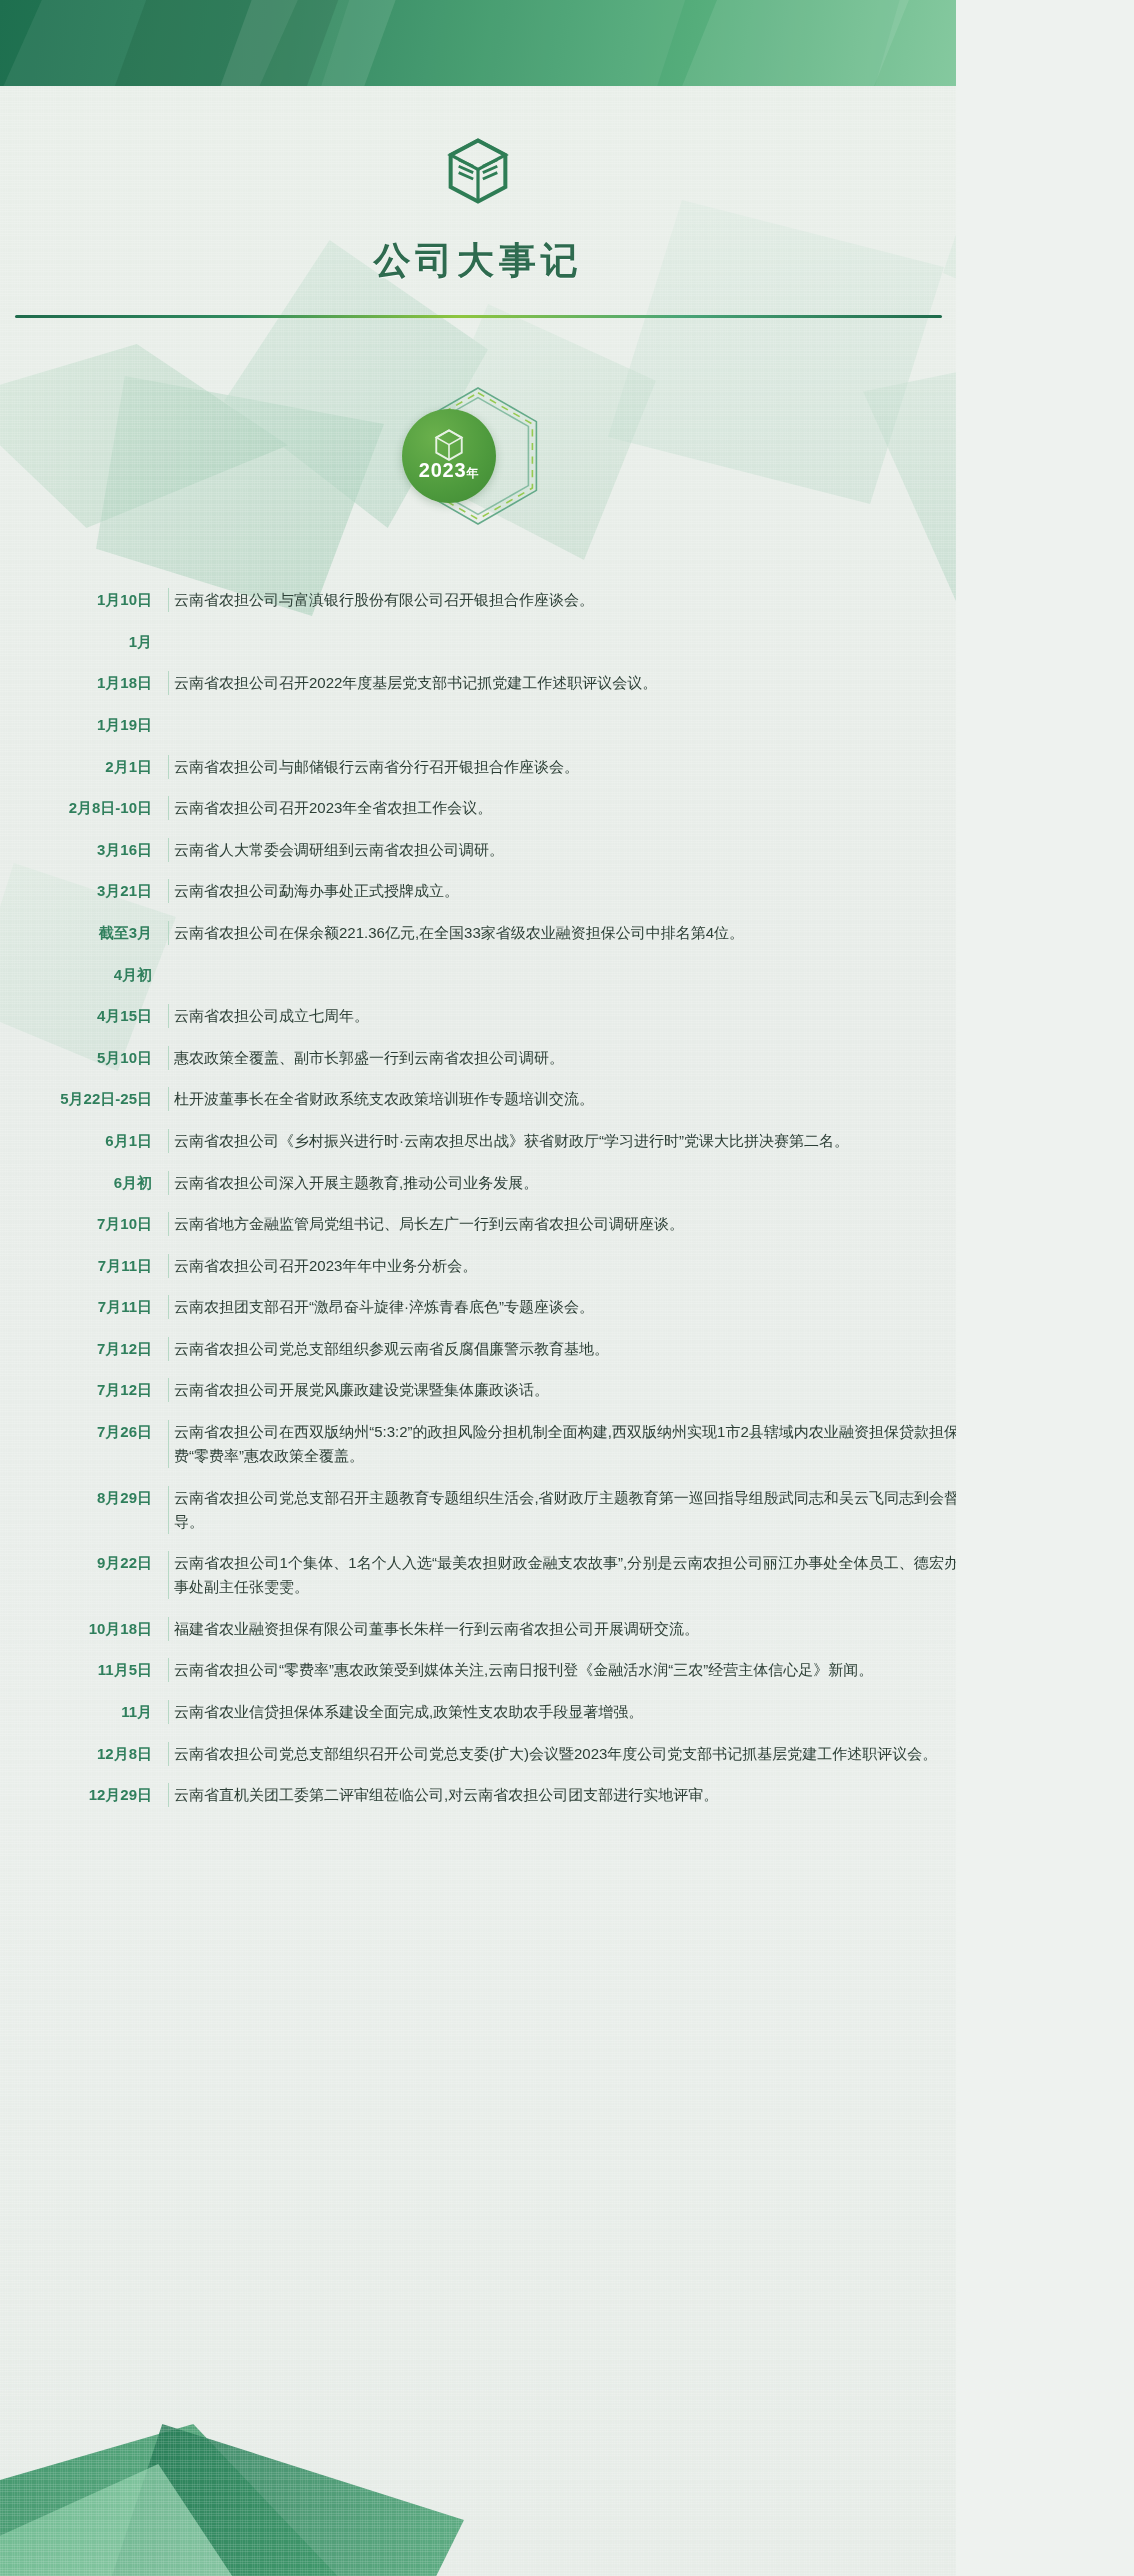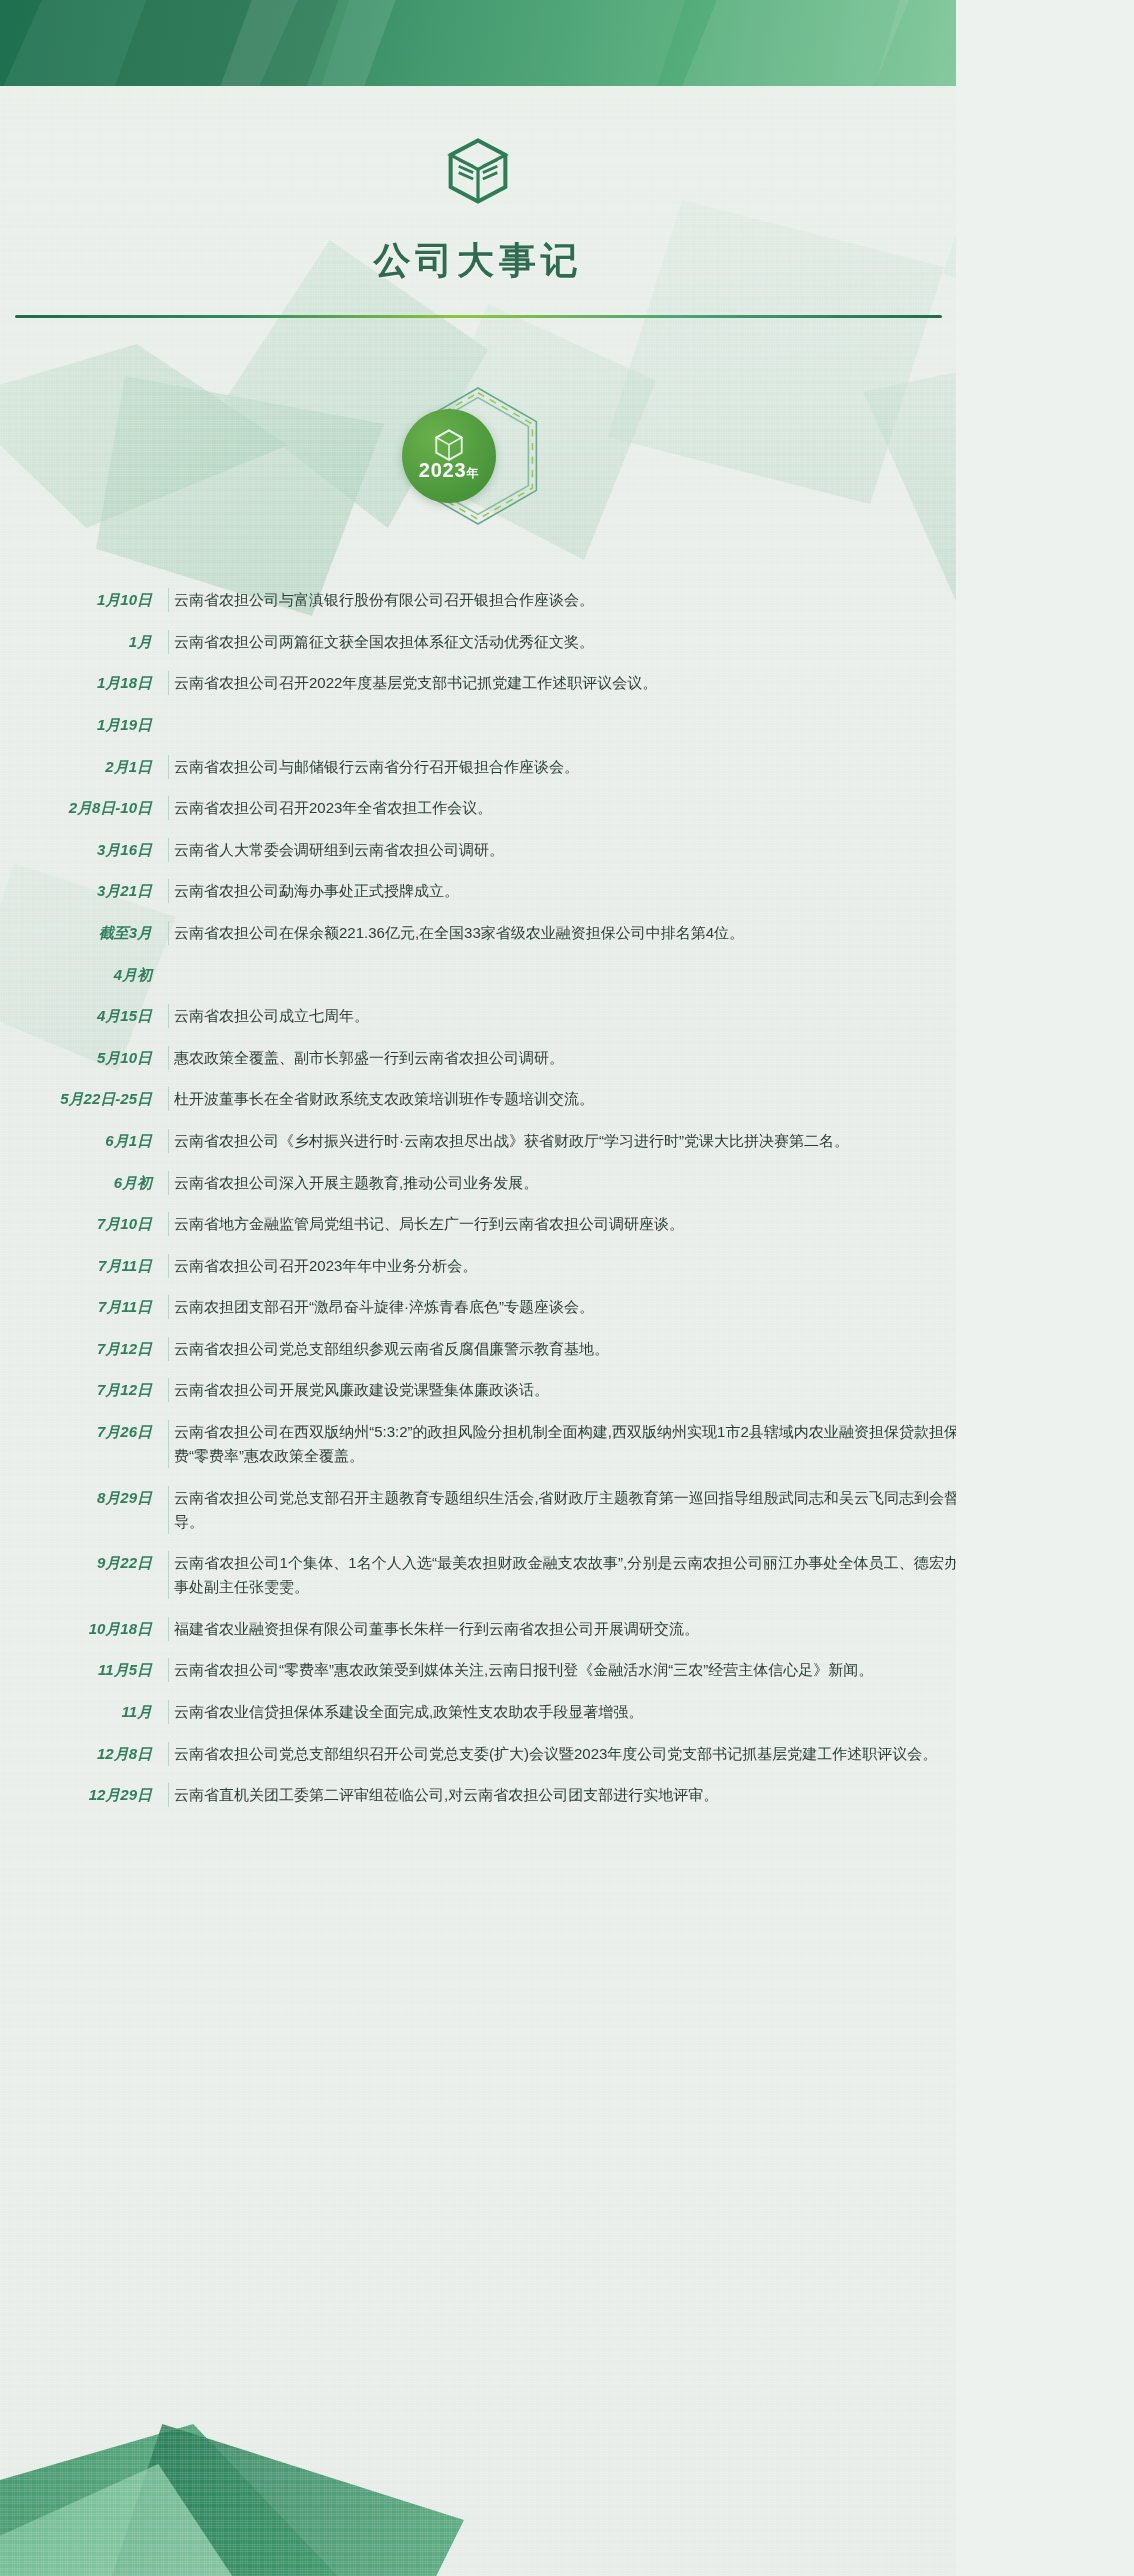--- a/index.html
+++ b/index.html
@@ -186,21 +186,20 @@
   .row .date {
     width: 168px;
     flex: 0 0 168px;
     text-align: right;
     padding-right: 16px;
     color: #2f7f5c;
     font-size: 15px;
     font-weight: bold;
     line-height: 24px;
     white-space: nowrap;
-    font-style: italic;
   }
   .row .desc {
     flex: 1;
     padding-left: 5px;
     border-left: 1.6px solid #b6d8c5;
     color: #2c3f36;
     font-size: 15px;
     line-height: 24px;
     text-align: justify;
   }
@@ -272,21 +271,20 @@
     </div>
   </div>
 
   <div class="timeline" id="timeline">
       <div class="row">
         <div class="date">1月10日</div>
         <div class="desc">云南省农担公司与富滇银行股份有限公司召开银担合作座谈会。</div>
       </div>
       <div class="row">
         <div class="date">1月</div>
-        <div class="desc">云南省农担公司两篇征文获全国农担体系征文活动优秀征文奖。</div>
       </div>
       <div class="row">
         <div class="date">1月18日</div>
         <div class="desc">云南省农担公司召开2022年度基层党支部书记抓党建工作述职评议会议。</div>
       </div>
       <div class="row">
         <div class="date">1月19日</div>
       </div>
       <div class="row">
         <div class="date">2月1日</div>

